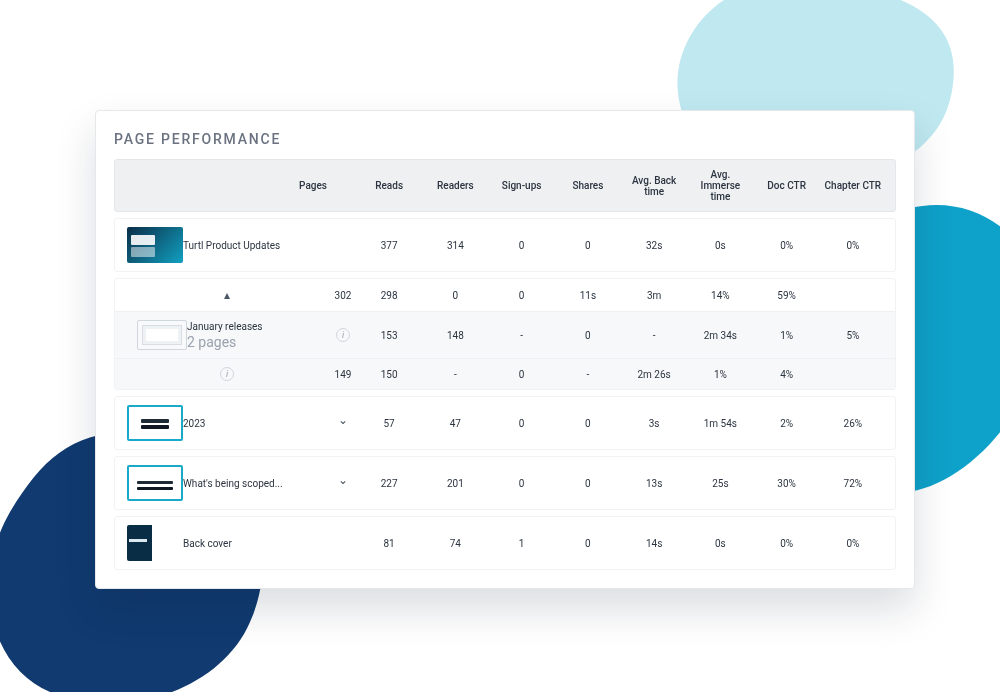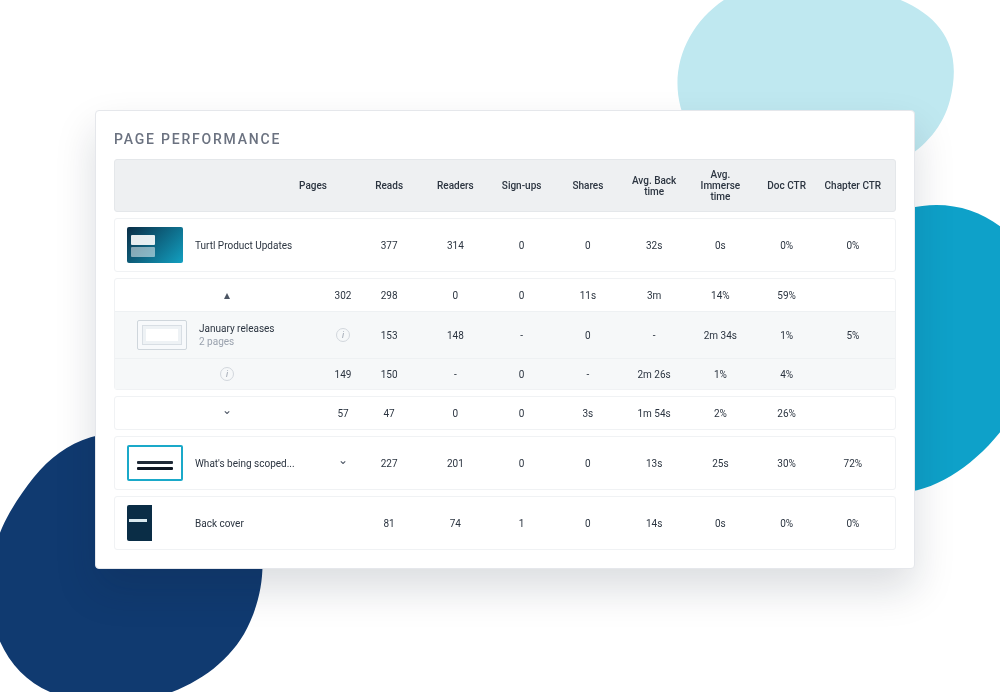--- a/index.html
+++ b/index.html
@@ -64,25 +64,24 @@
     align-items: center;
     padding: 8px 12px;
     font-size: 10px;
     color: #2b3440;
     column-gap: 6px;
   }
   .row .num { text-align: center; }
   .row .titlecell {
     display: flex;
     align-items: center;
-    gap: 12px;
     text-align: left;
   }
   .row .titlecell .txt { display: flex; flex-direction: column; }
-  .row .titlecell .sub { color: #9aa2ae; font-size: 10px; margin-top: 2px; }
+  .row .titlecell .sub { color: #9aa2ae; font-size: 14px; margin-top: 2px; }
   .thumb {
     width: 56px;
     height: 36px;
     border-radius: 2px;
     flex-shrink: 0;
     position: relative;
     overflow: hidden;
   }
   .sub-row { background: #f6f8f9; border-top: 1px solid #eef1f3; }
   .sub-row .thumb { margin-left: 10px; width: 50px; height: 30px; }
@@ -231,20 +230,26 @@
             <div class="num">-</div>
             <div class="num">0</div>
             <div class="num">-</div>
             <div class="num">2m 26s</div>
             <div class="num">1%</div>
             <div class="num">4%</div>
           </div>
         </div>
         <div class="row-block">
           <div class="row">
+            <div class="titlecell">
+              <div class="thumb year"></div>
+              <div class="txt">
+                <span>2023</span>
+              </div>
+            </div>
             <div style="text-align: center;"><span class="toggle-btn">
                 <span class="chev down"></span>
               </span></div>
             <div class="num">57</div>
             <div class="num">47</div>
             <div class="num">0</div>
             <div class="num">0</div>
             <div class="num">3s</div>
             <div class="num">1m 54s</div>
             <div class="num">2%</div>

